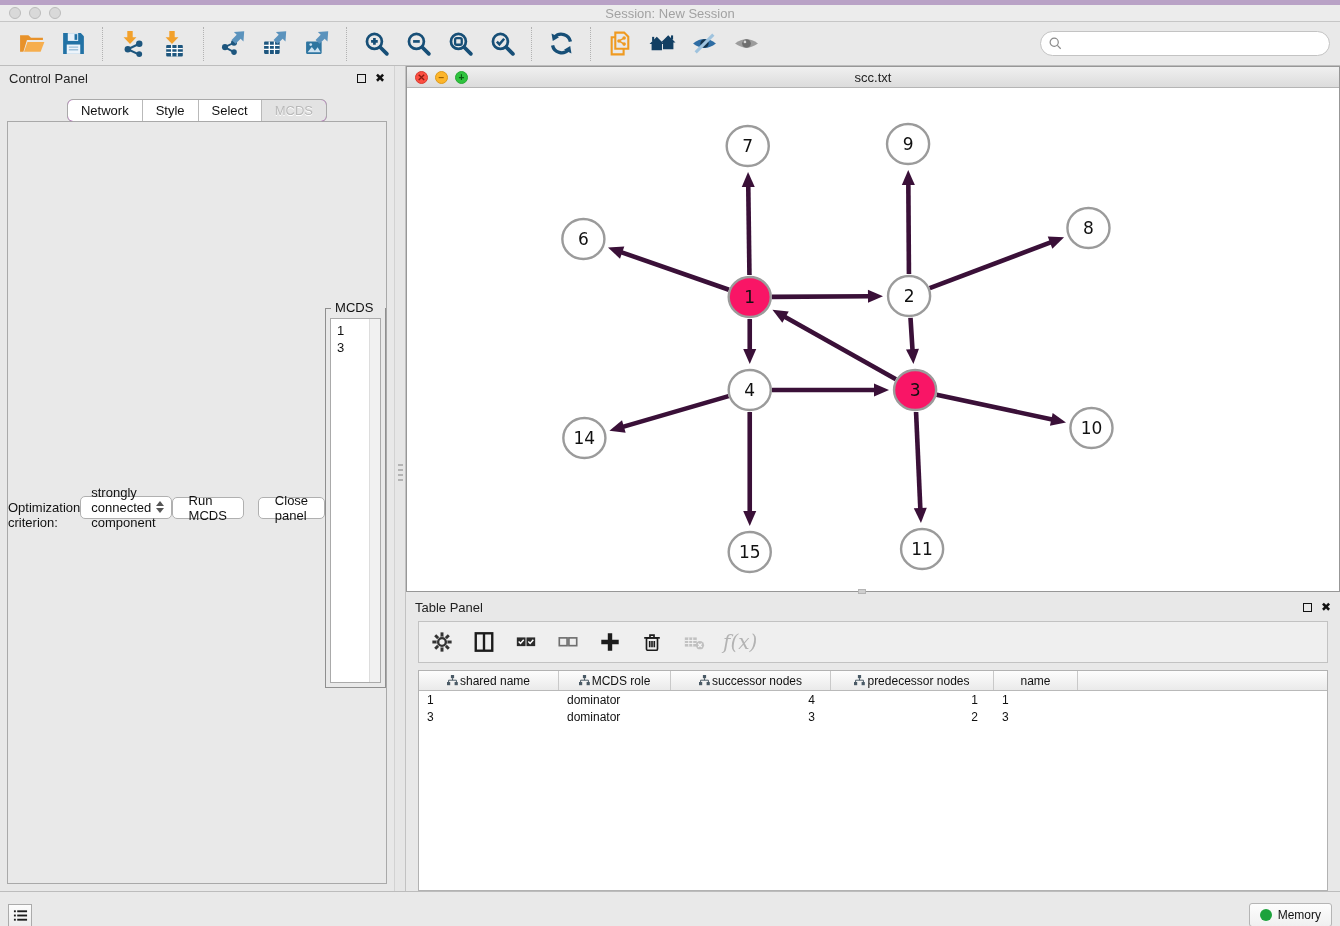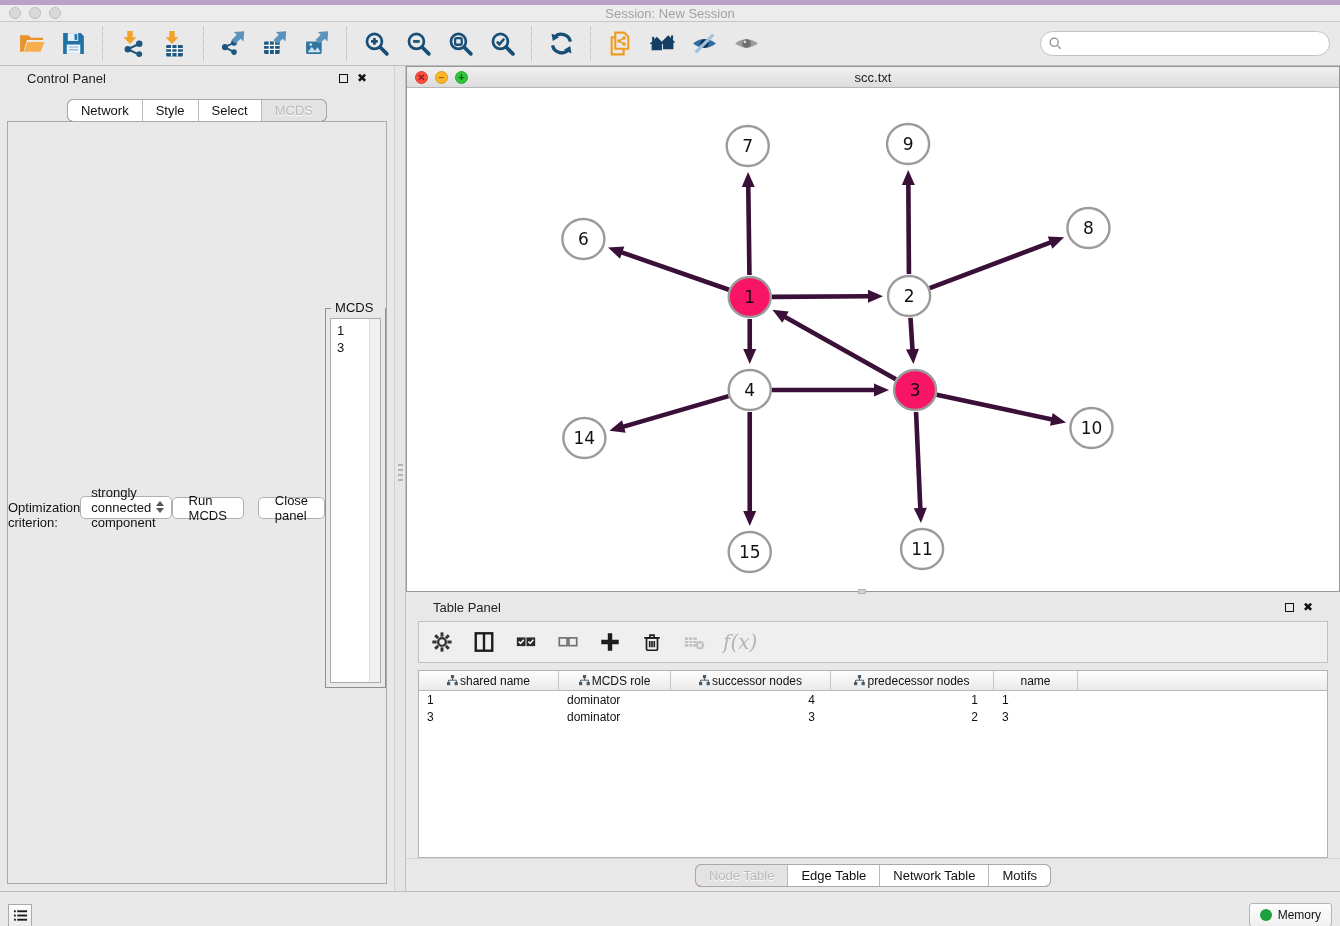--- a/index.html
+++ b/index.html
@@ -30,21 +30,21 @@
 
   
   .main{display:flex;height:825px;}
   .control-panel{width:394px;background:#e8e8e8;display:flex;flex-direction:column;}
   .vsplit{width:12px;background:#e6e6e6;border-left:1px solid #d2d2d2;border-right:1px solid #c2c2c2;position:relative;}
   .vsplit .grip{position:absolute;top:398px;left:3px;width:5px;height:20px;
      background:repeating-linear-gradient(#b4b4b4 0 2px,transparent 2px 5px);}
   .rightcol{flex:1;display:flex;flex-direction:column;}
 
   
-  .phead{height:24px;display:flex;align-items:center;padding:0 27px;font-size:13px;color:#222;}
+  .phead{height:24px;display:flex;align-items:center;padding:0 9px;font-size:13px;color:#222;}
   .phead .pbtns{margin-left:auto;display:flex;gap:9px;align-items:center;}
   .pbtn{font-size:12px;color:#111;line-height:1;cursor:default;}
   .pbtn.float{width:9px;height:9px;border:1.5px solid #111;}
 
   
   .segbar{display:flex;justify-content:center;}
   .segs{display:flex;border:1px solid #a9a9a9;border-radius:6px;overflow:hidden;background:#a21caf;}
   .seg{padding:3px 13px;font-size:13px;background:#fff;border-right:1px solid #b9b9b9;cursor:default;white-space:nowrap;}
   .seg:last-child{border-right:none;}
   .seg.active{background:#e3e3e3;color:#b9b9b9;text-shadow:0 1px 0 #fff;}
@@ -590,28 +590,20 @@
               </div>
               <div class="trow">
                 <div class="td" style="width: 140px;">3</div>
                 <div class="td" style="width: 112px;">dominator</div>
                 <div class="td right" style="width: 160px;">3</div>
                 <div class="td right" style="width: 163px;">2</div>
                 <div class="td" style="width: 84px;">3</div>
               </div>
             </div>
         </div>
-        <div class="tp-tabs">
-          <div class="segs" id="tbl-tabs">
-              <div class="seg active">Node Table</div>
-              <div class="seg">Edge Table</div>
-              <div class="seg">Network Table</div>
-              <div class="seg">Motifs</div>
-            </div>
-        </div>
       </div>
     </div>
   </div>
 
   <div class="statusbar">
     <div class="listbtn">
       <svg viewBox="0 0 16 16" width="15" height="15">
           <g fill="#1c1c1c">
             <rect x="1" y="2.5" width="2" height="2"></rect>
             <rect x="4.5" y="2.5" width="10.5" height="2"></rect>

